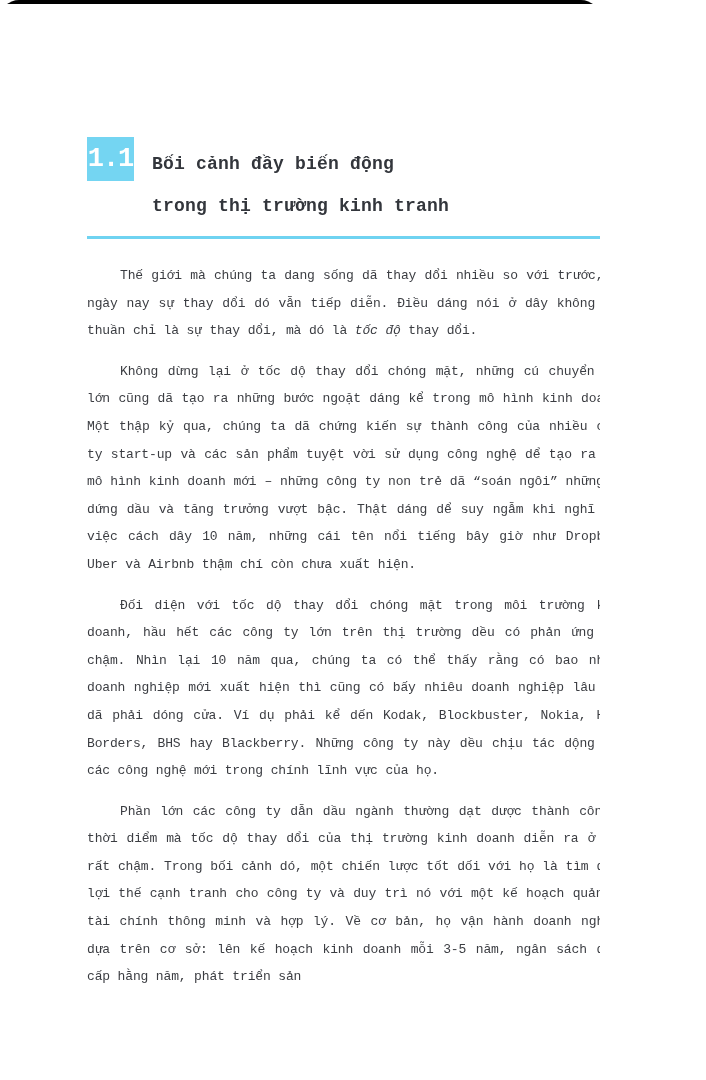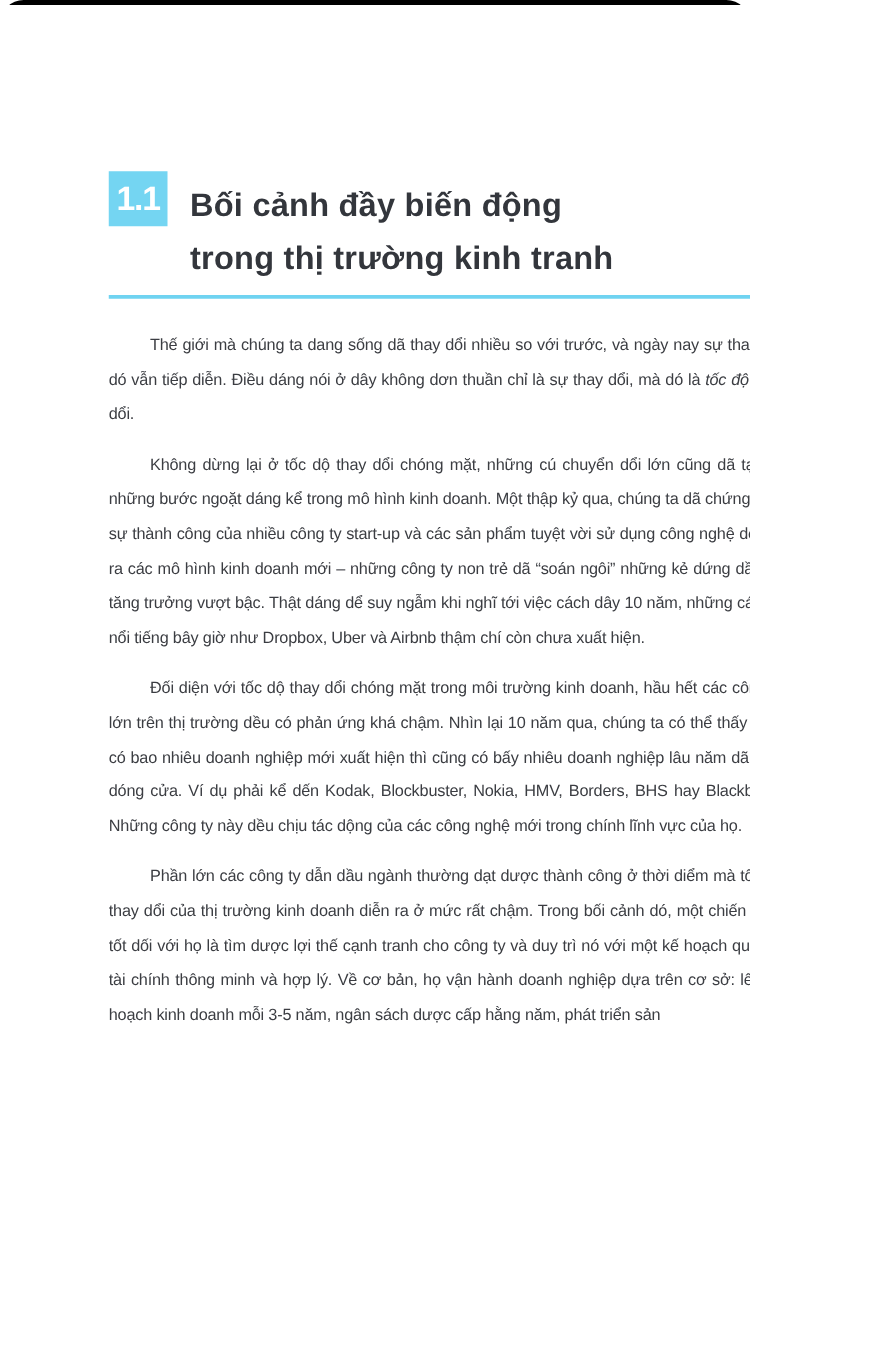--- a/index.html
+++ b/index.html
@@ -6,21 +6,21 @@
     margin: 0;
     padding: 0;
     background: #ffffff;
   }
   .page {
     position: relative;
     width: 600px;
     height: 1080px;
     background: #ffffff;
     overflow: hidden;
-    font-family: Liberation Sans, sans-serif;
+    font-family: Liberation Mono, monospace;
     border-radius: 19px;
   }
   .top-bar {
     position: absolute;
     top: 0;
     left: 0;
     width: 706px;
     height: 4px;
     background: var(--top-bar, #000000);
   }
@@ -43,21 +43,21 @@
     color: #ffffff;
     font-weight: bold;
     font-size: 27px;
     line-height: 44px;
     text-align: center;
     letter-spacing: -1px;
   }
   .section-title {
     margin: 0;
     padding-top: 6px;
-    font-size: 26px;
+    font-size: 18px;
     font-weight: bold;
     color: var(--title-text, #33363c);
     line-height: 42px;
     letter-spacing: 0.2px;
   }
   .title-rule {
     margin-top: 9px;
     width: 518px;
     height: 3px;
     background: var(--underline, #6fd3f1);

